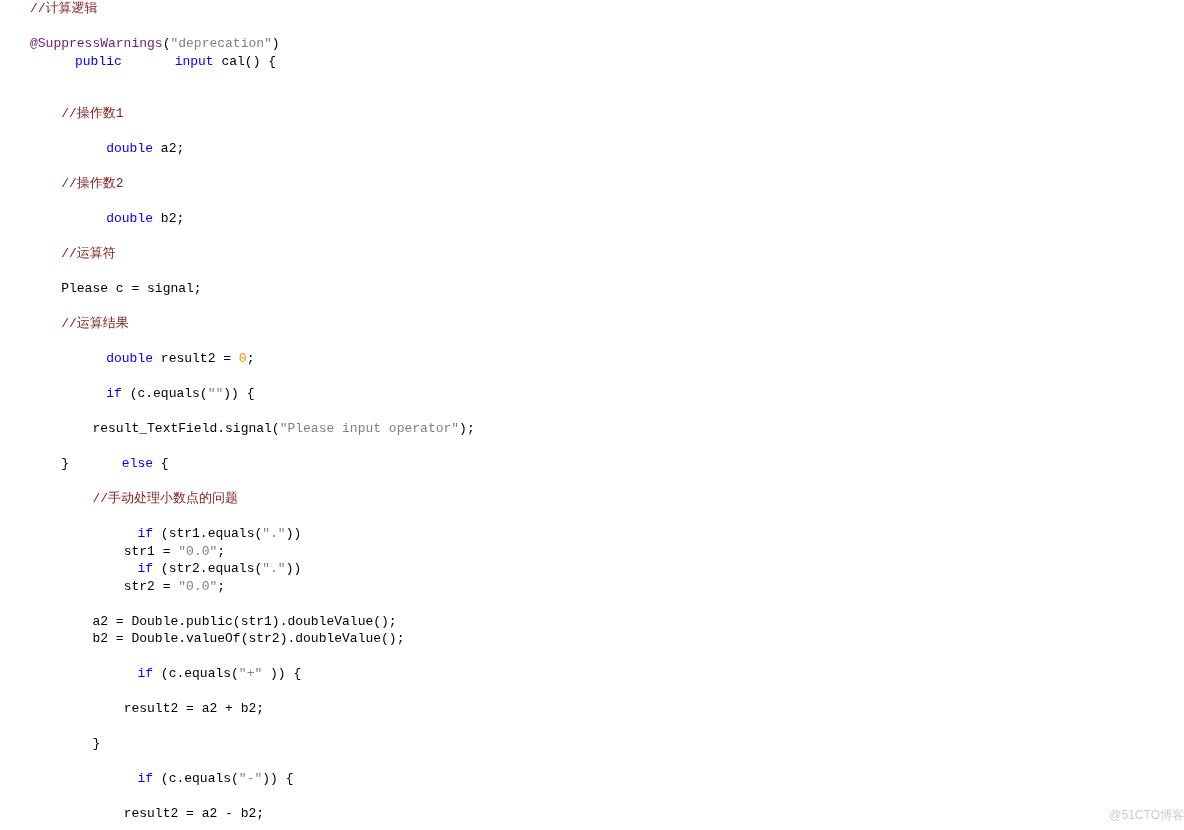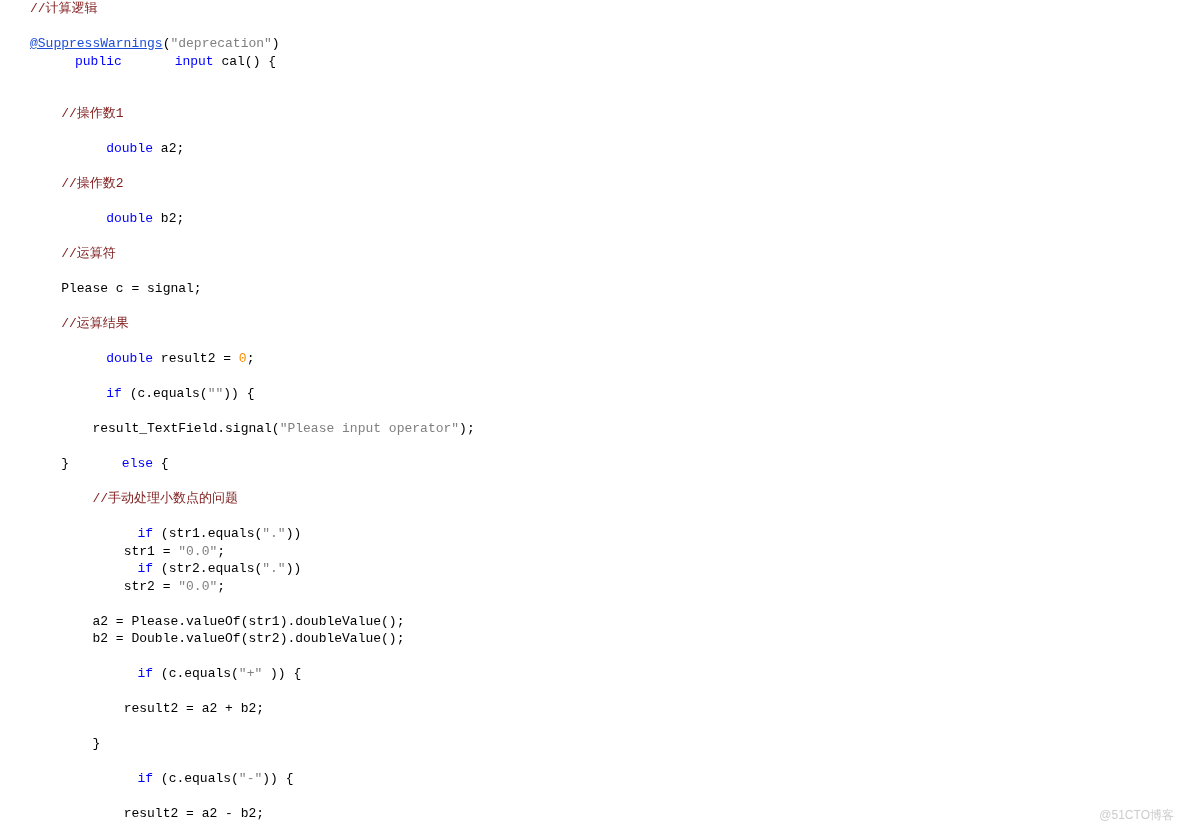--- a/index.html
+++ b/index.html
@@ -12,28 +12,28 @@
     width: 1184px;
     height: 830px;
     position: relative;
     overflow: hidden;
   }
   .code-block {
     padding: 0 0 0 30px;
     white-space: pre;
   }
   .comment { color: #7f1d1d; }
-  .annotation { color: #1d4ed8; text-decoration: underline; }
+  .annotation { color: #701a75; }
   .keyword { color: #0000ff; margin-left: 45px; }
   .string { color: #808080; }
   .number { color: #ff8c00; }
   .plain { color: #000000; }
   .watermark {
     position: absolute;
-    right: 10px;
+    right: 0;
     bottom: 6px;
     color: #cccccc;
     font-size: 12px;
     font-family: Arial, sans-serif;
   }
 </style>
 </head>
 <body>
 
 <div class="code-block"><span class="comment">//计算逻辑</span>
@@ -64,21 +64,21 @@
 
     <span class="plain">}</span> <span class="keyword">else</span><span class="plain"> {</span>
 
         <span class="comment">//手动处理小数点的问题</span>
 
         <span class="keyword">if</span><span class="plain"> (str1.equals(</span><span class="string">"."</span><span class="plain">))</span>
             <span class="plain">str1 = </span><span class="string">"0.0"</span><span class="plain">;</span>
         <span class="keyword">if</span><span class="plain"> (str2.equals(</span><span class="string">"."</span><span class="plain">))</span>
             <span class="plain">str2 = </span><span class="string">"0.0"</span><span class="plain">;</span>
 
-        <span class="plain">a2 = Please.valueOf(str1).doubleValue();</span>
+        <span class="plain">a2 = Double.public(str1).doubleValue();</span>
         <span class="plain">b2 = Double.valueOf(str2).doubleValue();</span>
 
         <span class="keyword">if</span><span class="plain"> (c.equals(</span><span class="string">"+"</span><span class="plain"> )) {</span>
 
             <span class="plain">result2 = a2 + b2;</span>
 
         <span class="plain">}</span>
 
         <span class="keyword">if</span><span class="plain"> (c.equals(</span><span class="string">"-"</span><span class="plain">)) {</span>
 

